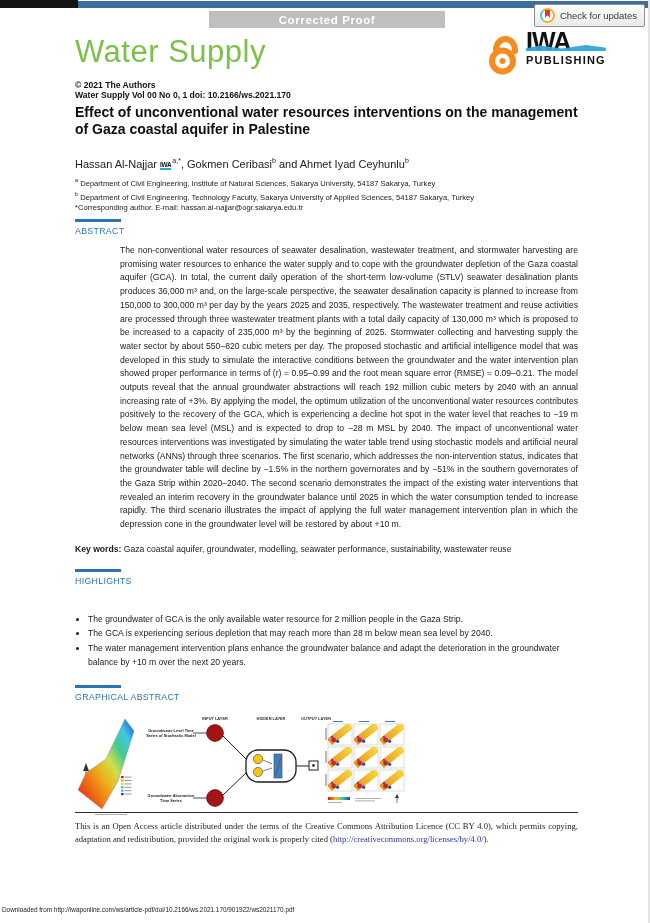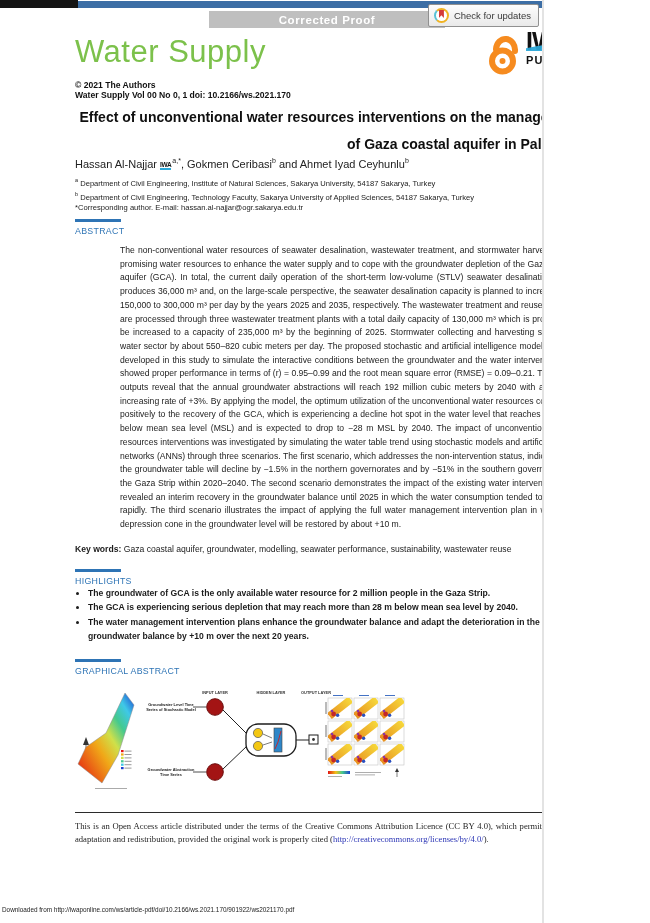--- a/index.html
+++ b/index.html
@@ -1,18 +1,18 @@
 <!DOCTYPE html>
 <html><head>
 <meta charset="utf-8">
 <style>
   * { margin:0; padding:0; box-sizing:border-box; }
   html,body { background:#fff; }
   body { font-family:"Liberation Sans", sans-serif; color:#1a1a1a; }
-  .page { position:relative; width:544px; height:923px; background:#fff; overflow:hidden; border-right:2px solid #e3e3e3; }
+  .page { position:relative; width:650px; height:923px; background:#fff; overflow:hidden; border-right:2px solid #e3e3e3; }
 
   
   .bar-black { position:absolute; left:0; top:0; width:78px; height:8px; background:#141414; }
   .bar-blue  { position:absolute; left:78px; top:1px; right:0; height:7px; background:#3c6ea5; }
 
   
   .proof-banner { position:absolute; left:209px; top:11px; width:236px; height:17px;
     background:#bfbfbf; color:#fff; font-weight:bold; font-size:11.5px; letter-spacing:.6px;
     display:flex; align-items:center; justify-content:center; }
 
@@ -35,37 +35,37 @@
   .iwa-text { font-size:25px; font-weight:800; color:#111; line-height:24px; letter-spacing:-1px; position:relative; }
   .iwa-wave { position:absolute; left:0; right:0; bottom:2px; height:6px;
     background:#2ca8d8; clip-path:polygon(0 55%,18% 10%,45% 60%,75% 0,100% 45%,100% 100%,0 100%); opacity:.95; }
   .iwa-sub { font-size:11px; font-weight:800; letter-spacing:1.2px; color:#111; margin-top:1px; }
 
   .meta-row { position:absolute; left:75px; top:80px; width:503px; display:flex;
     justify-content:space-between; font-size:8.6px; font-weight:bold; color:#111;flex-direction:column; }
 
   
   .article-title { position:absolute; left:75px; top:104px; width:507px; font-size:14px;
-    font-weight:bold; line-height:27px; color:#0f0f0f;text-align:right; }
+    font-weight:bold; line-height:17px; color:#0f0f0f; }
   .authors { position:absolute; left:75px; top:157px; width:507px; font-size:11px; color:#222; }
   .authors sup { font-size:7px; }
   .iwa-badge { display:inline-block; font-size:6.5px; font-weight:800; color:#111;
     border-bottom:2px solid #2ca8d8; transform:translateY(-1px); margin:0 1px 0 3px; letter-spacing:-.3px; }
   .affils { position:absolute; left:75px; top:175px; width:507px; font-size:7.6px; line-height:10.5px; color:#222; }
   .affils sup { font-size:5.5px; }
 
   
   .body-content { position:absolute; left:75px; top:219px; width:503px; }
   .sec-rule { width:46px; height:3px; background:#2e74b5; margin-bottom:4px; }
   .sec-head { font-size:8.8px; font-weight:normal; color:#2e74b5; letter-spacing:.3px; }
   .abstract-text { margin-top:8px; font-size:8.6px; line-height:13.7px; text-align:justify; color:#1c1c1c;margin-left:45px; }
   .keywords { margin-top:12px; font-size:8.6px; color:#1c1c1c; }
   .keywords b { font-weight:bold; }
   .highlights-sec { margin-top:15px; }
-  .highlights-list { margin:0 0 0 13px;font-weight:bold; }
+  .highlights-list { margin:26px 0 0 13px; }
   .highlights-list li { font-size:8.6px; line-height:14px; color:#1c1c1c; margin-bottom:.5px; }
   .ga-sec { margin-top:16px; }
   .ga-fig { margin-top:8px; display:block; }
 
   
   .footer { position:absolute; left:75px; top:812px; width:503px; border-top:1.5px solid #2b2b2b; padding-top:7px; }
   .oa-note { font-family:"Liberation Serif", serif; font-size:8.6px; line-height:13px;
     text-align:justify; color:#1e1e1e; }
   .oa-note a { color:#2b35b5; text-decoration:none; }
   .download-line { position:absolute; left:2px; top:906px; font-size:6.4px; color:#222; }

